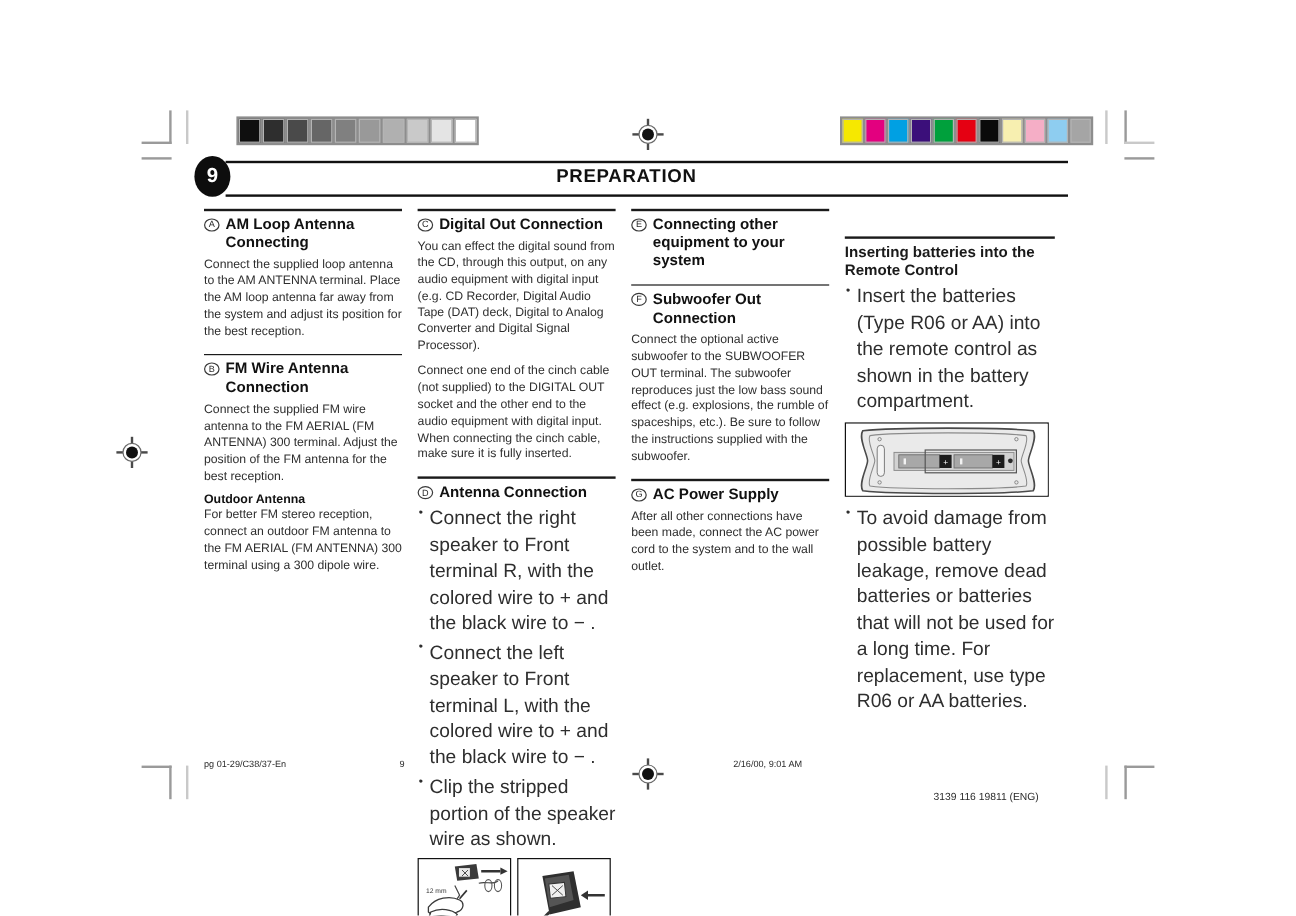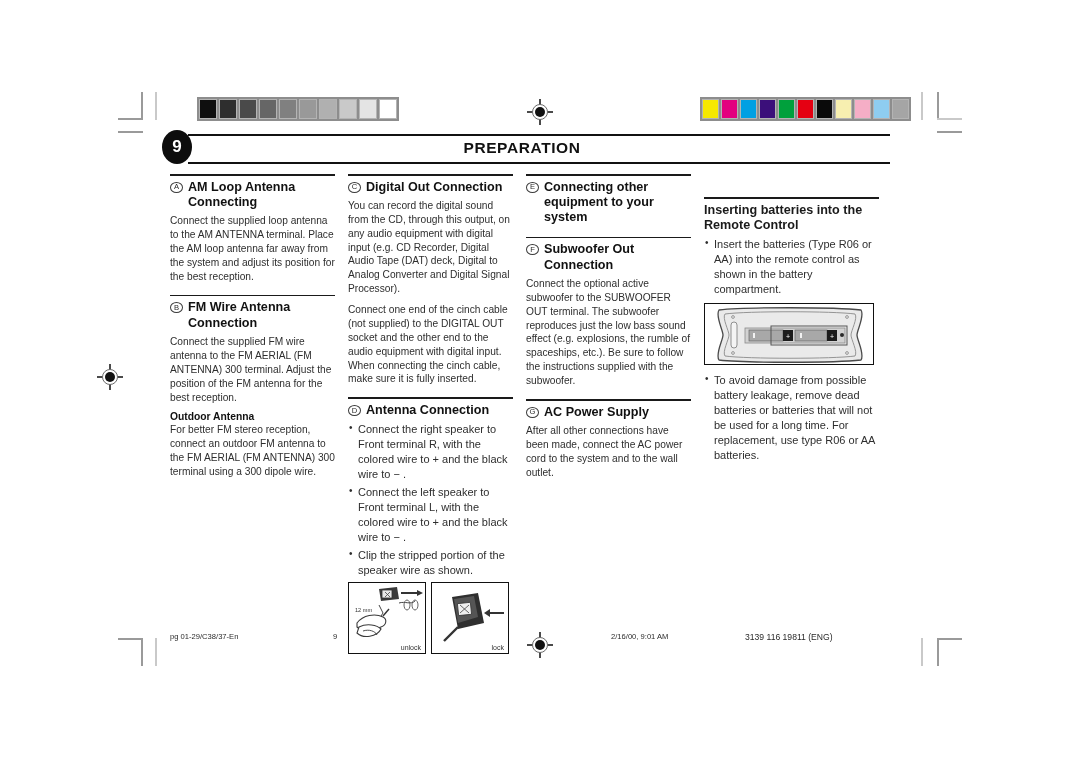--- a/index.html
+++ b/index.html
@@ -133,21 +133,21 @@
     font-weight: bold; font-size: 10.3px;
     margin: 2px 0 1px 0; color: #111111;
   }
   ul.bullets {
     list-style: none;
     margin: 0; padding: 0;
   }
   ul.bullets li {
     position: relative;
     padding-left: 10px;
-    font-size: 11px;
+    font-size: 16px;
     line-height: 1.36;
     margin-bottom: 3px;
     color: #2e2e2e;
   }
   ul.bullets li::before {
     content: "•";
     position: absolute; left: 1px; top: -1px;
     font-size: 10px; color: #2e2e2e;
   }
 
@@ -217,21 +217,21 @@
   .footer {
     position: absolute;
     left: 170px; top: 632px;
     width: 740px; height: 16px;
     font-size: 7.6px; color: #2a2a2a;
   }
   .footer span { position: absolute; white-space: nowrap; }
   .f-file  { left: 0; }
   .f-page  { left: 163px; }
   .f-time  { left: 441px; }
-  .f-code  { left: 575px; font-size: 8.6px; }
+  .f-code  { left: 608px; font-size: 8.6px; margin-top: 27px; }
 </style>
 </head>
 <body>
 
 <div class="cropmark" style="left:141px; top:92px; width:1.5px; height:28px;"></div>
 <div class="cropmark" style="left:118px; top:118px; width:25px; height:1.5px;"></div>
 <div class="cropmark light" style="left:155px; top:92px; width:2px; height:28px;"></div>
 <div class="cropmark" style="left:118px; top:131px; width:25px; height:1.5px;"></div>
 
 <div class="cropmark light" style="left:921px; top:92px; width:2px; height:28px;"></div>
@@ -328,21 +328,21 @@
     </div>
 
     <div class="col">
 
       <div class="section">
         <div class="sec-rule"></div>
         <div class="sec-head">
           <span class="sec-letter">C</span>
           <span>Digital Out Connection</span>
         </div>
-        <p class="body">You can record the digital sound from the CD, through this output, on any audio equipment with digital input (e.g. CD Recorder, Digital Audio Tape (DAT) deck, Digital to Analog Converter and Digital Signal Processor).</p>
+        <p class="body">You can effect the digital sound from the CD, through this output, on any audio equipment with digital input (e.g. CD Recorder, Digital Audio Tape (DAT) deck, Digital to Analog Converter and Digital Signal Processor).</p>
         <p class="body">Connect one end of the cinch cable (not supplied) to the DIGITAL OUT socket and the other end to the audio equipment with digital input. When connecting the cinch cable, make sure it is fully inserted.</p>
       </div>
 
       <div class="section">
         <div class="sec-rule"></div>
         <div class="sec-head">
           <span class="sec-letter">D</span>
           <span>Antenna Connection</span>
         </div>
         <ul class="bullets">

